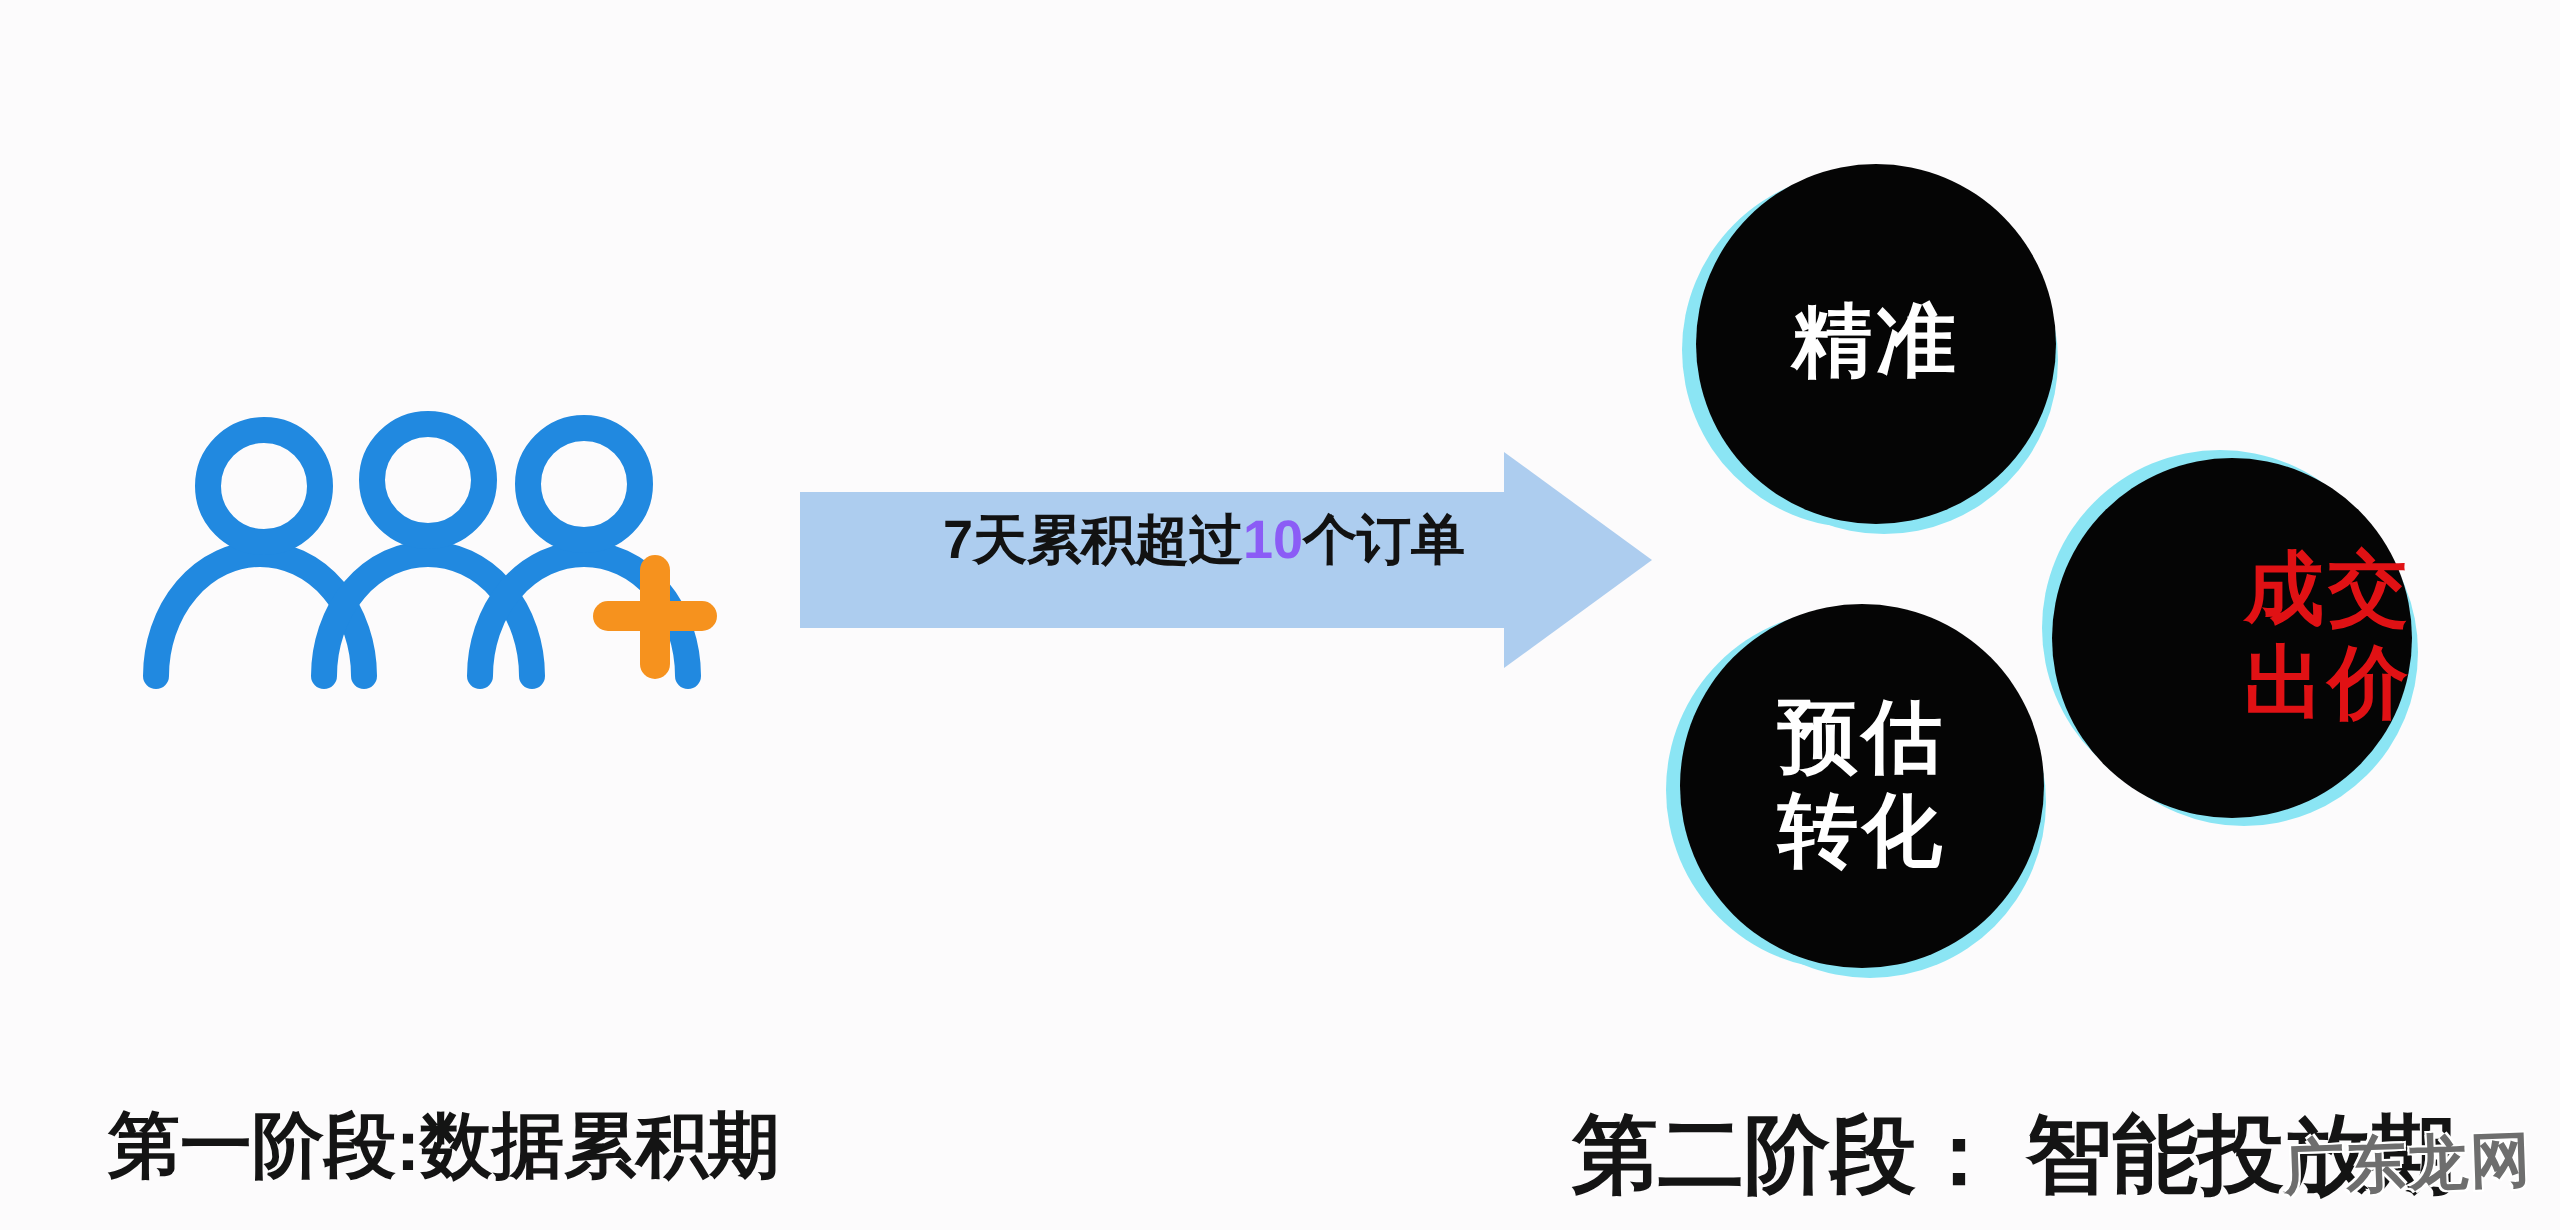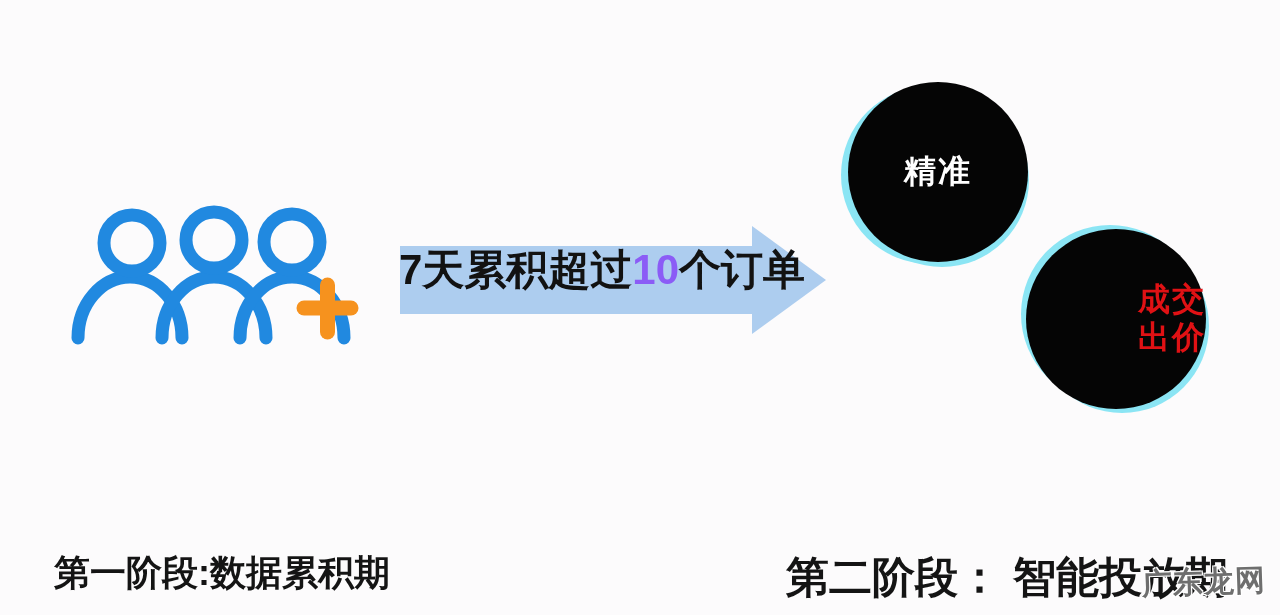--- a/index.html
+++ b/index.html
@@ -23,32 +23,32 @@
     position:absolute; left:752px; top:226px;
     width:0; height:0;
     border-top:54px solid transparent;
     border-bottom:54px solid transparent;
     border-left:74px solid #adcdef;
   }
   .arrow-text {
     position:absolute; left:400px; top:246px;
     width:404px; height:48px;
     display:flex; align-items:center; justify-content:center;
-    font-size:42px; font-weight:bold; color:#121212;
+    font-size:27px; font-weight:bold; color:#121212;
     white-space:nowrap; letter-spacing:0px;
   }
   .arrow-text .hl { color:#8b5cf6;text-align:right; }
 
   
   .bubble {
     position:absolute; border-radius:50%;
     background:#050505;
     display:flex; align-items:center; justify-content:center;
     text-align:center;
-    font-size:32px; font-weight:bold; line-height:1.18;
+    font-size:40px; font-weight:bold; line-height:1.18;
     letter-spacing:2px; color:#ffffff;
   }
   .bubble-1 {
     left:848px; top:82px; width:180px; height:180px;
     box-shadow:-8px 3px 0 -1px #8be5f4, 4px 8px 0 -3px #8be5f4;
   }
   .bubble-2 {
     left:840px; top:302px; width:182px; height:182px;
     box-shadow:-8px 2px 0 -1px #8be5f4, 4px 8px 0 -3px #8be5f4;
   }
@@ -102,20 +102,26 @@
     <span>7天累积超过</span>
       <span class="hl">10</span>
       <span>个订单</span>
   </div>
 
   <div class="bubble bubble-1">
     <div>
       <div>精准</div>
     </div>
   </div>
+  <div class="bubble bubble-2">
+    <div>
+      <div>预估</div>
+      <div>转化</div>
+    </div>
+  </div>
   <div class="bubble bubble-3 red">
     <div>
       <div>成交</div>
       <div>出价</div>
     </div>
   </div>
 
   <div class="stage-label left">第一阶段:数据累积期</div>
   <div class="stage-label right">第二阶段： 智能投放期</div>
 

